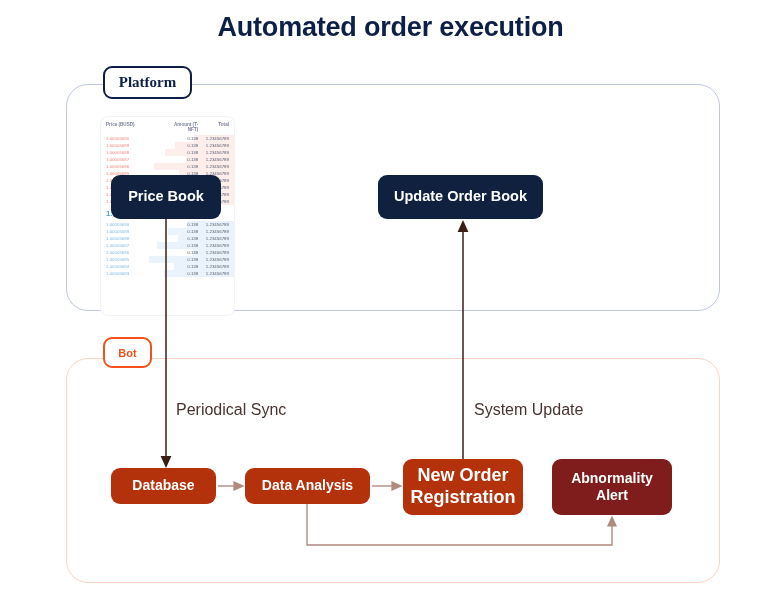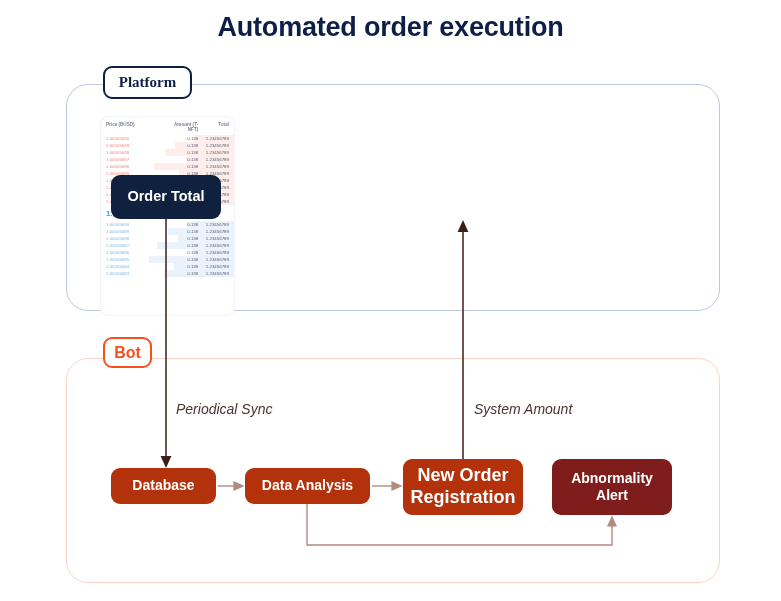--- a/index.html
+++ b/index.html
@@ -76,21 +76,21 @@
     font-size: 15px;
     font-family: Liberation Serif, serif;
   }
   .tag-bot {
     left: 103px;
     top: 337px;
     width: 49px;
     height: 31px;
     border: 2.2px solid #f4511e;
     color: #f4511e;
-    font-size: 16px;
+    font-size: 11px;
   }
 
   
   .orderbook {
     position: absolute;
     left: 101px;
     top: 117px;
     width: 133px;
     height: 198px;
     background: #ffffff;
@@ -207,25 +207,24 @@
   }
   .bullets ul {
     margin: 0;
     padding-left: 15px;
     list-style: disc;
   }
 
   
   .edge-label {
     position: absolute;
-    font-size: 14px;
+    font-size: 16px;
     color: #4a3330;
     z-index: 5;
     white-space: nowrap;
-    font-style: italic;
   }
   .label-periodical-sync { left: 176px; top: 401px; }
   .label-system-update   { left: 474px; top: 401px; }
 
   
   #edges {
     position: absolute;
     left: 0; top: 0;
     width: 781px; height: 601px;
     z-index: 3;
@@ -379,29 +378,30 @@
         </div>
         <div class="ob-row buy">
           <div class="depth" style="width: 53%;"></div>
           <div class="c1">1.00005683</div>
           <div class="c2">0.138</div>
           <div class="c3">1.23456789</div>
         </div>
       </div>
   </div>
 
-  <div class="node node-navy node-order-book">Order Total</div>
-
+  <div class="node node-navy node-order-book">Price Book</div>
+
+  <div class="node node-navy node-update-order-book">Update Order Book</div>
 
 
   <div class="panel panel-bot"></div>
   <div class="panel-tag tag-bot">Bot</div>
 
   <div class="edge-label label-periodical-sync">Periodical Sync</div>
-  <div class="edge-label label-system-update">System Amount</div>
+  <div class="edge-label label-system-update">System Update</div>
 
   <div class="node node-rust node-database">Database</div>
 
   <div class="node node-rust node-data-analysis">Data Analysis</div>
 
   <div class="node node-rust node-new-order-registration">
     <div>
       <div>New Order</div>
       <div>Registration</div>
     </div>

